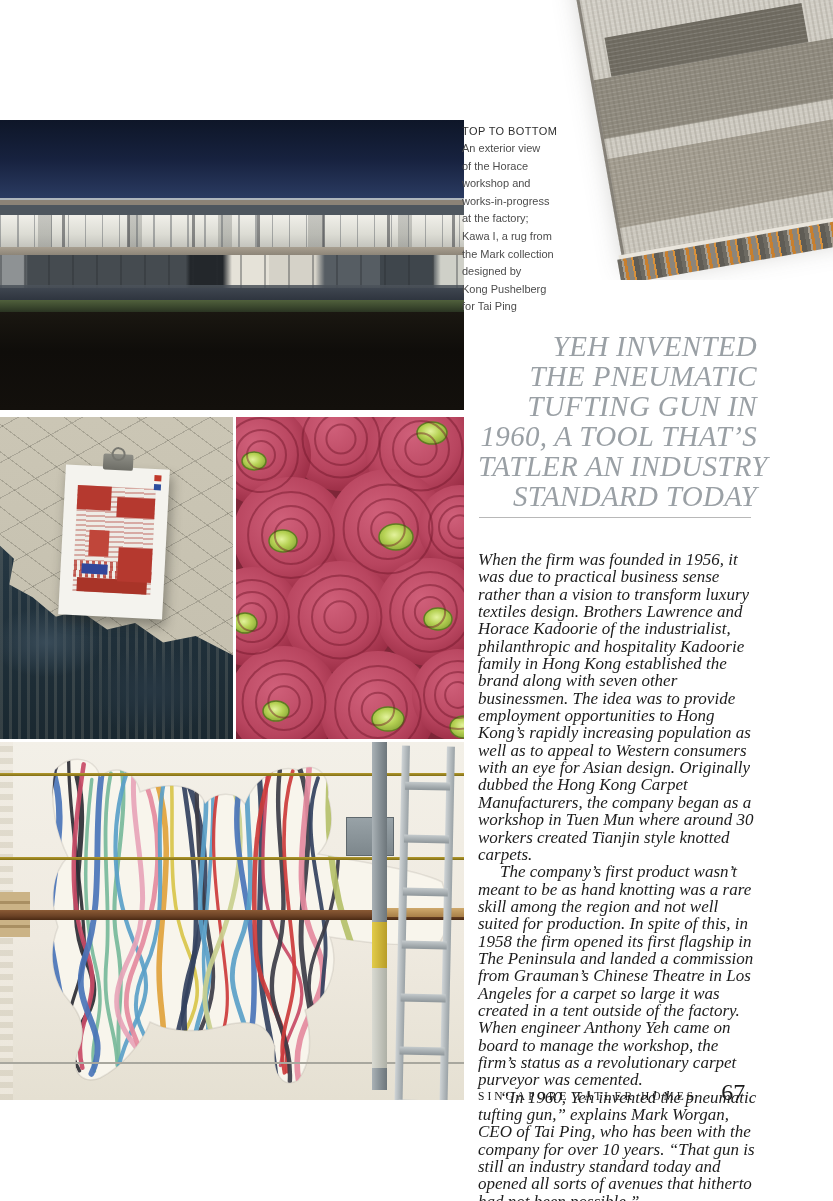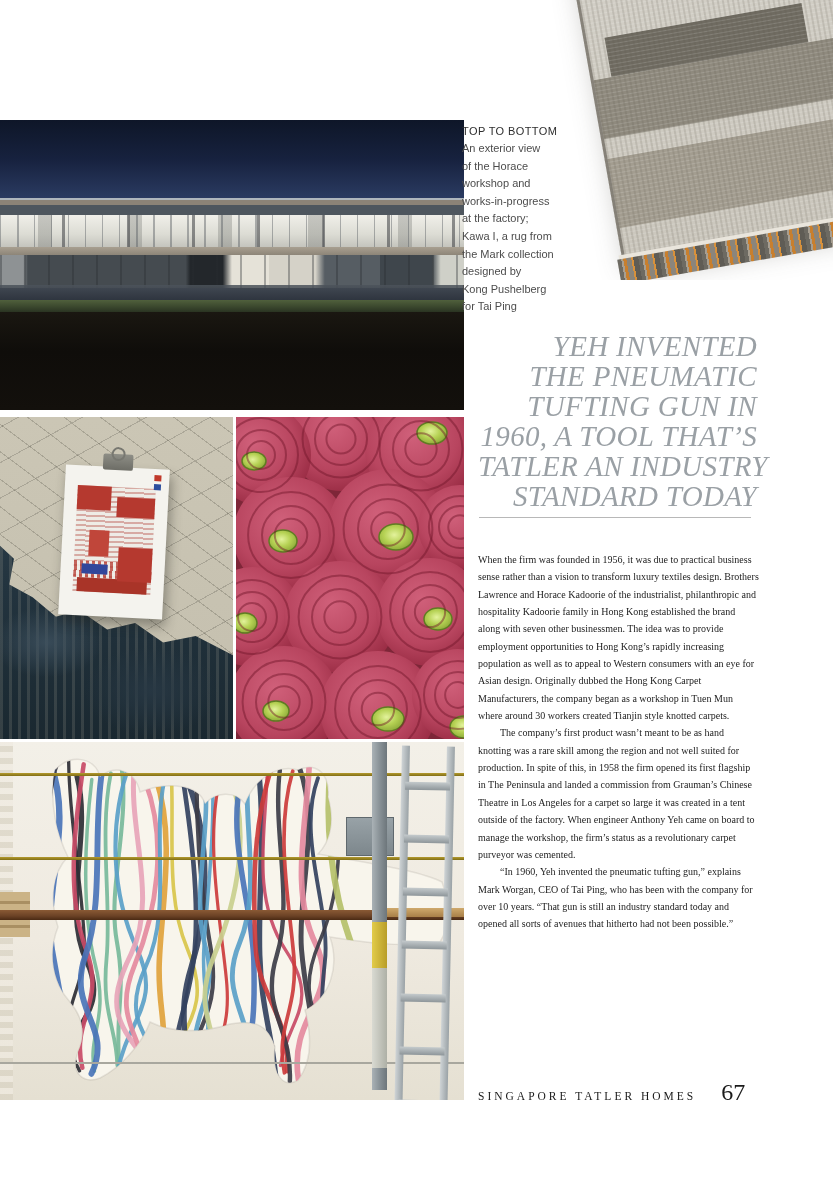--- a/index.html
+++ b/index.html
@@ -59,21 +59,21 @@
   
   .pullquote{position:absolute;left:478px;top:331px;width:279px;text-align:right;}
   .quote-line{font-family:Liberation Serif, serif;font-style:italic;font-size:29px;line-height:30px;
       color:#9aa0a5;white-space:nowrap;letter-spacing:.3px;}
   .divider{position:absolute;left:479px;top:517px;width:272px;height:1px;background:#b8b8b8;}
 
   
   .article{position:absolute;left:478px;top:551px;width:281px;}
   .article h2{margin:0 0 6px 0;font-family:"Liberation Sans",sans-serif;font-size:13px;font-weight:bold;
       color:#141414;letter-spacing:.3px;}
-  .article p{margin:0;font-size:10px;line-height:17.35px;color:#1c1c1c;}
+  .article p{margin:0;font-size:17px;line-height:17.35px;color:#1c1c1c;font-style:italic;}
   .article p.indent{text-indent:22px;}
 
   
   .photo-samples{position:absolute;left:0;top:417px;width:233px;height:322px;overflow:hidden;
       background:
         repeating-linear-gradient(37deg,transparent 0 9px,rgba(80,78,66,.28) 9px 10px,transparent 10px 22px),
         repeating-linear-gradient(-29deg,transparent 0 13px,rgba(70,68,60,.24) 13px 14px,transparent 14px 31px),
         linear-gradient(180deg,#cbc6b5 0%,#c4bfae 100%);}
   .samples-dark{position:absolute;left:0;top:0;width:100%;height:100%;
       clip-path:polygon(0 40%,6% 44%,4% 52%,14% 56%,24% 62%,34% 60%,46% 66%,58% 64%,70% 70%,84% 68%,100% 74%,100% 100%,0 100%);

